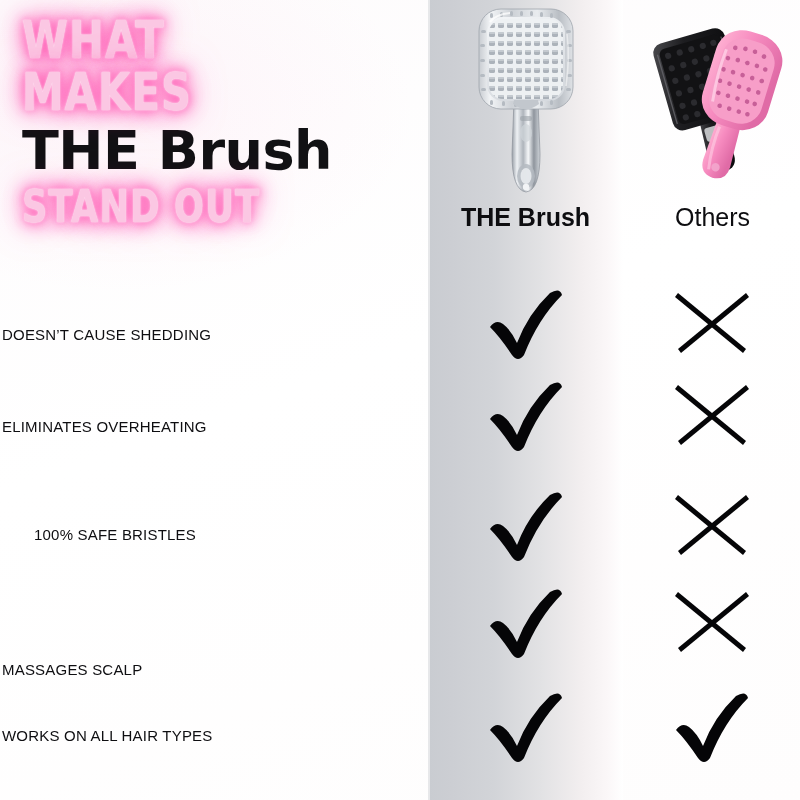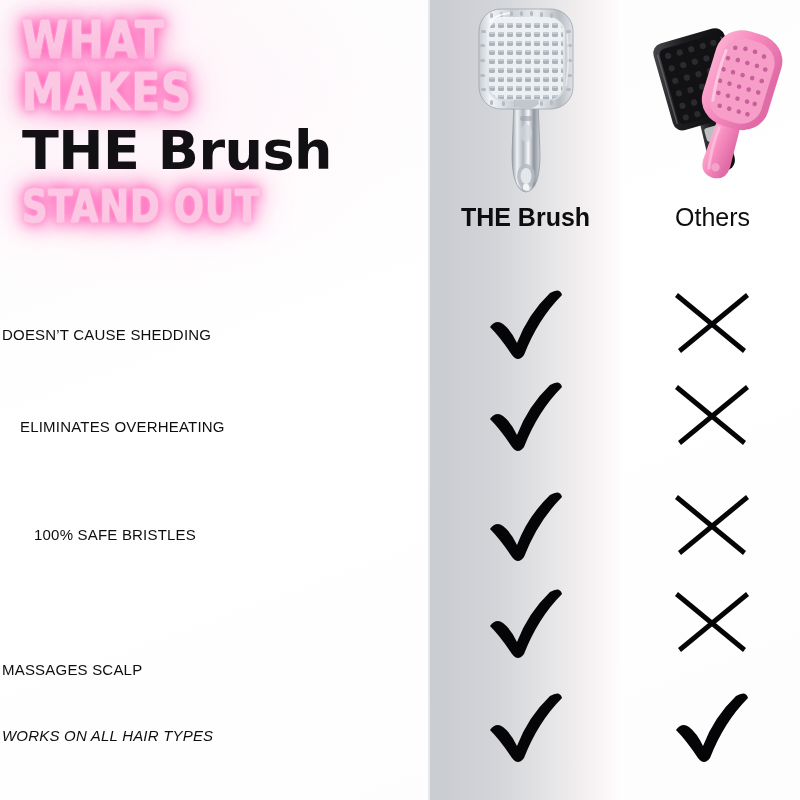--- a/index.html
+++ b/index.html
@@ -127,24 +127,24 @@
     position: absolute;
     width: 96px;
     height: 84px;
   }
   .mark svg { display: block; width: 100%; height: 100%; }
   .mark-brush  { left: 478px; }
   .mark-others { left: 664px; }
 
   
   .r0 { top: 326px; }  .m0 { top: 281px; }
-  .r1 { top: 418px; margin-left: 18px; }  .m1 { top: 373px; }
+  .r1 { top: 418px; }  .m1 { top: 373px; }
   .r2 { top: 526px; margin-left: 32px; }  .m2 { top: 483px; }
   .r3 { top: 624px; margin-top: 37px; }  .m3 { top: 580px; }
-  .r4 { top: 727px; font-style: italic; }  .m4 { top: 684px; }
+  .r4 { top: 727px; }  .m4 { top: 684px; }
 
   
   #img-brush  { position: absolute; left: 470px; top: 4px;  width: 112px; height: 190px; }
   #img-others { position: absolute; left: 640px; top: 24px; width: 152px; height: 158px; }
   #img-brush svg, #img-others svg { display: block; width: 100%; height: 100%; }
 </style>
 </head>
 <body>
 
 <div id="poster">

